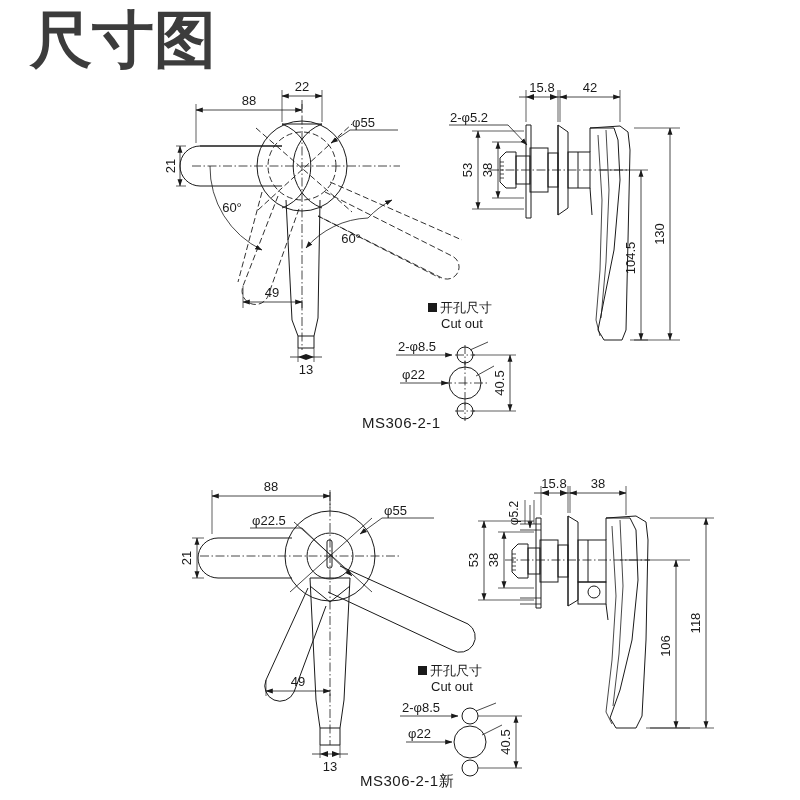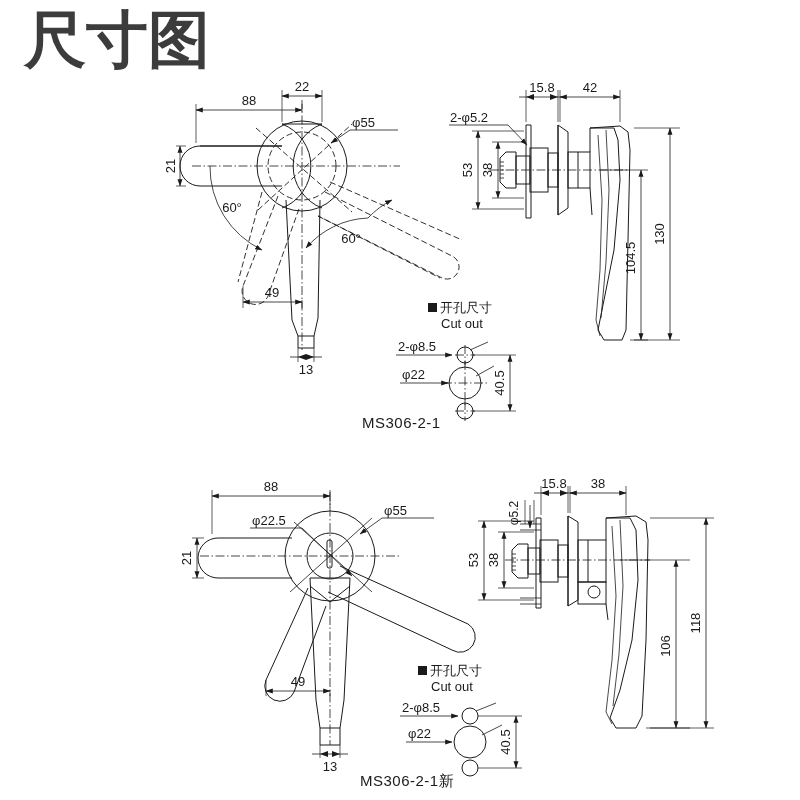--- a/index.html
+++ b/index.html
@@ -10,21 +10,21 @@
   #page {
     position: relative;
     width: 800px;
     height: 800px;
     background: #ffffff;
     overflow: hidden;
     font-family: "Liberation Sans", sans-serif;
   }
   #page-title {
     position: absolute;
-    left: 24px;
+    left: 30px;
     top: 2px;
     font-family: "DejaVu Sans", sans-serif;
     font-size: 62px;
     font-weight: bold;
     color: #3c3c3c;
     letter-spacing: 0px;
     line-height: 76px;
     white-space: nowrap;
   }
   svg.drawing {

